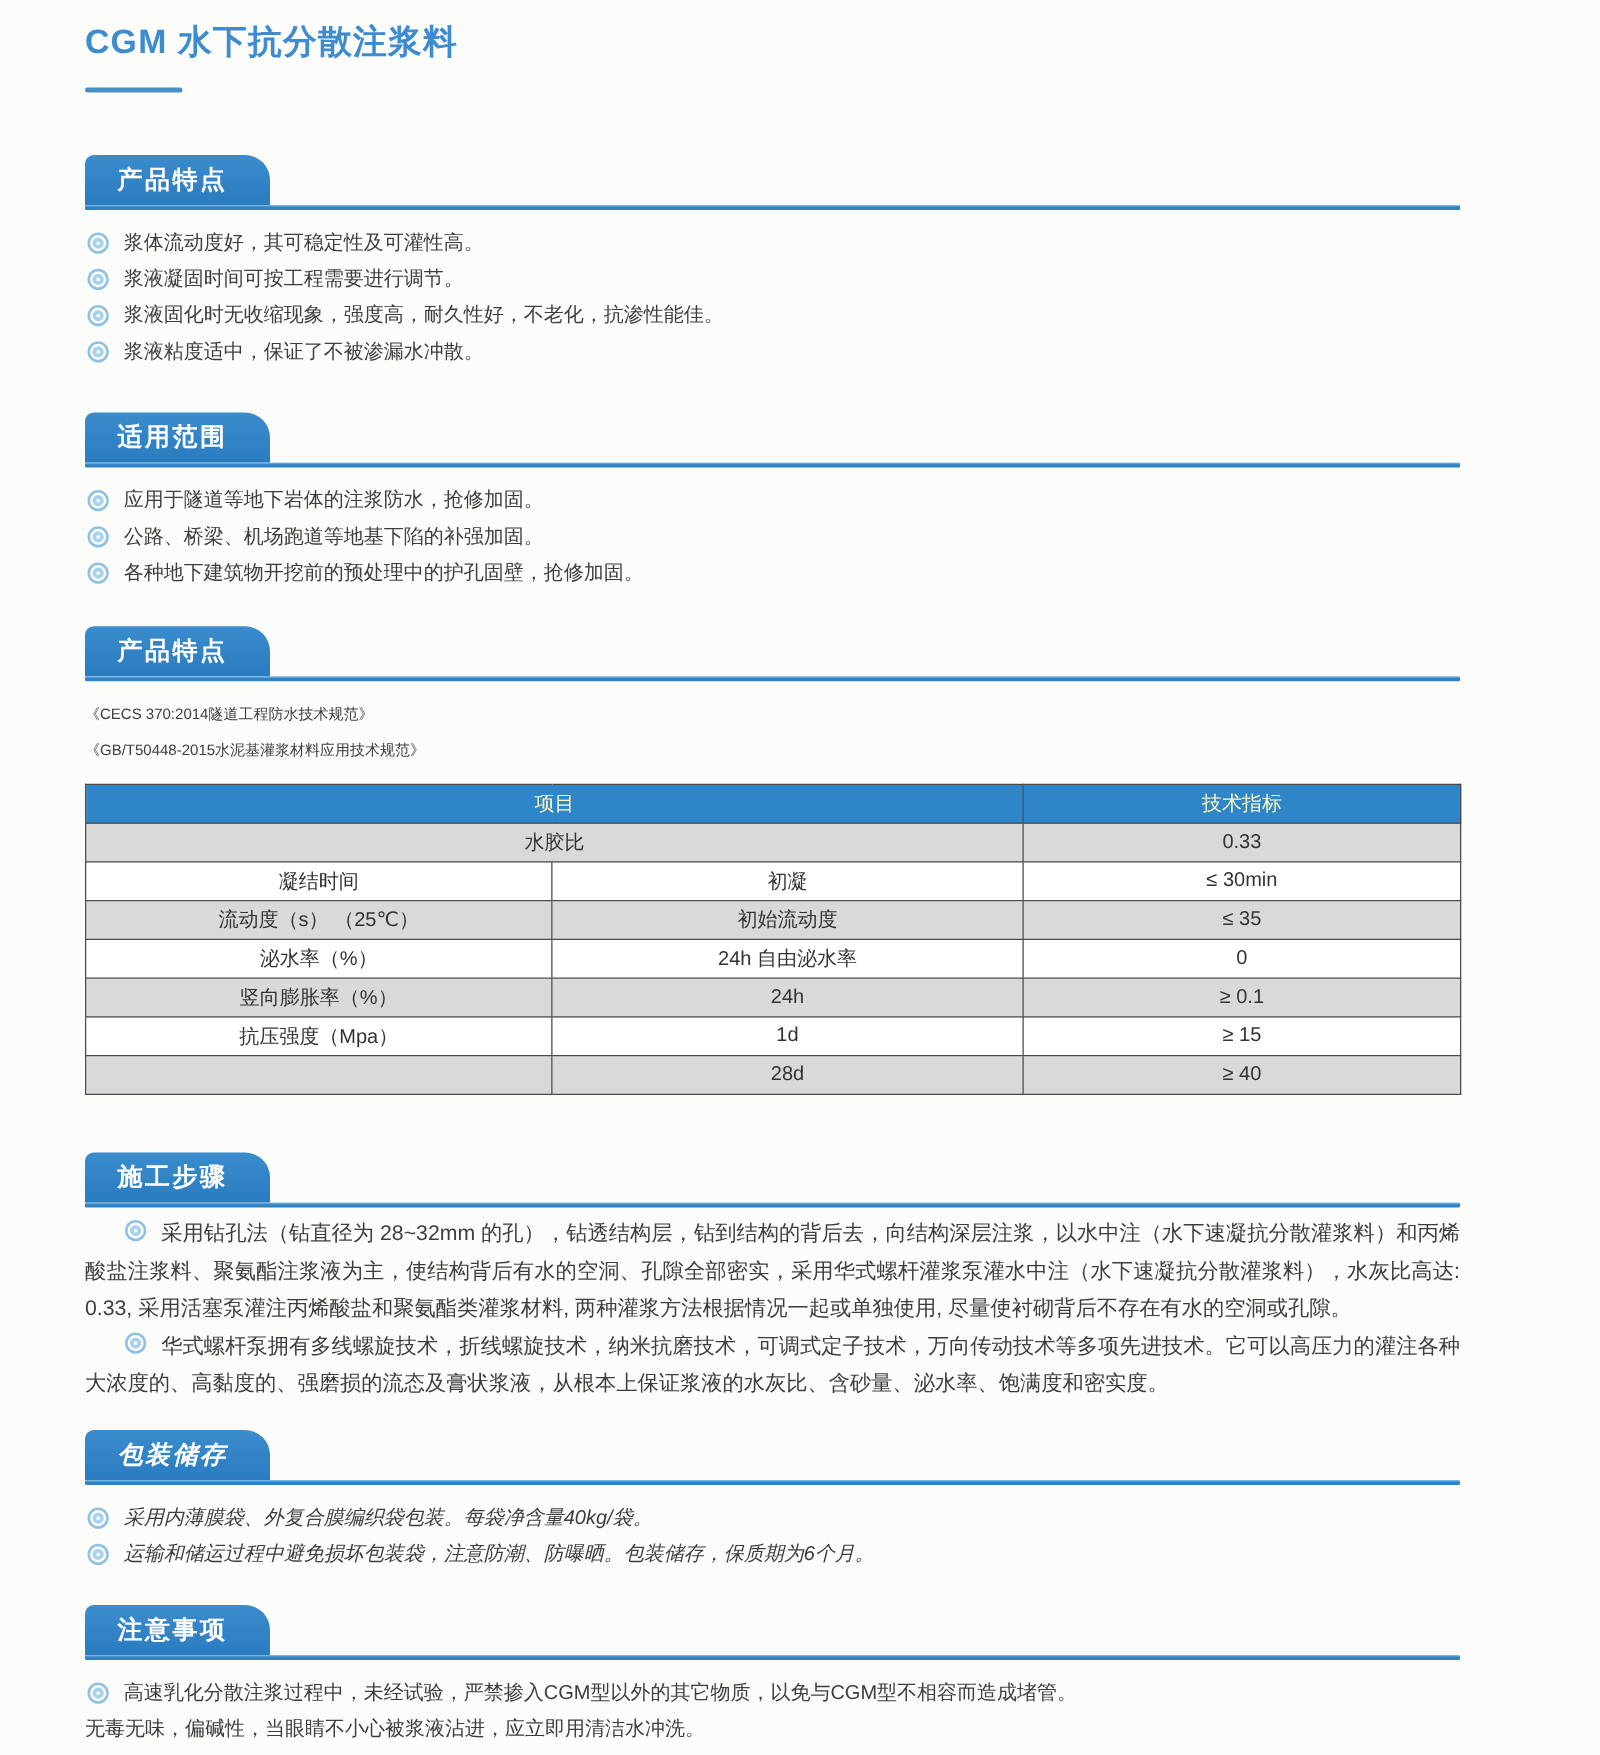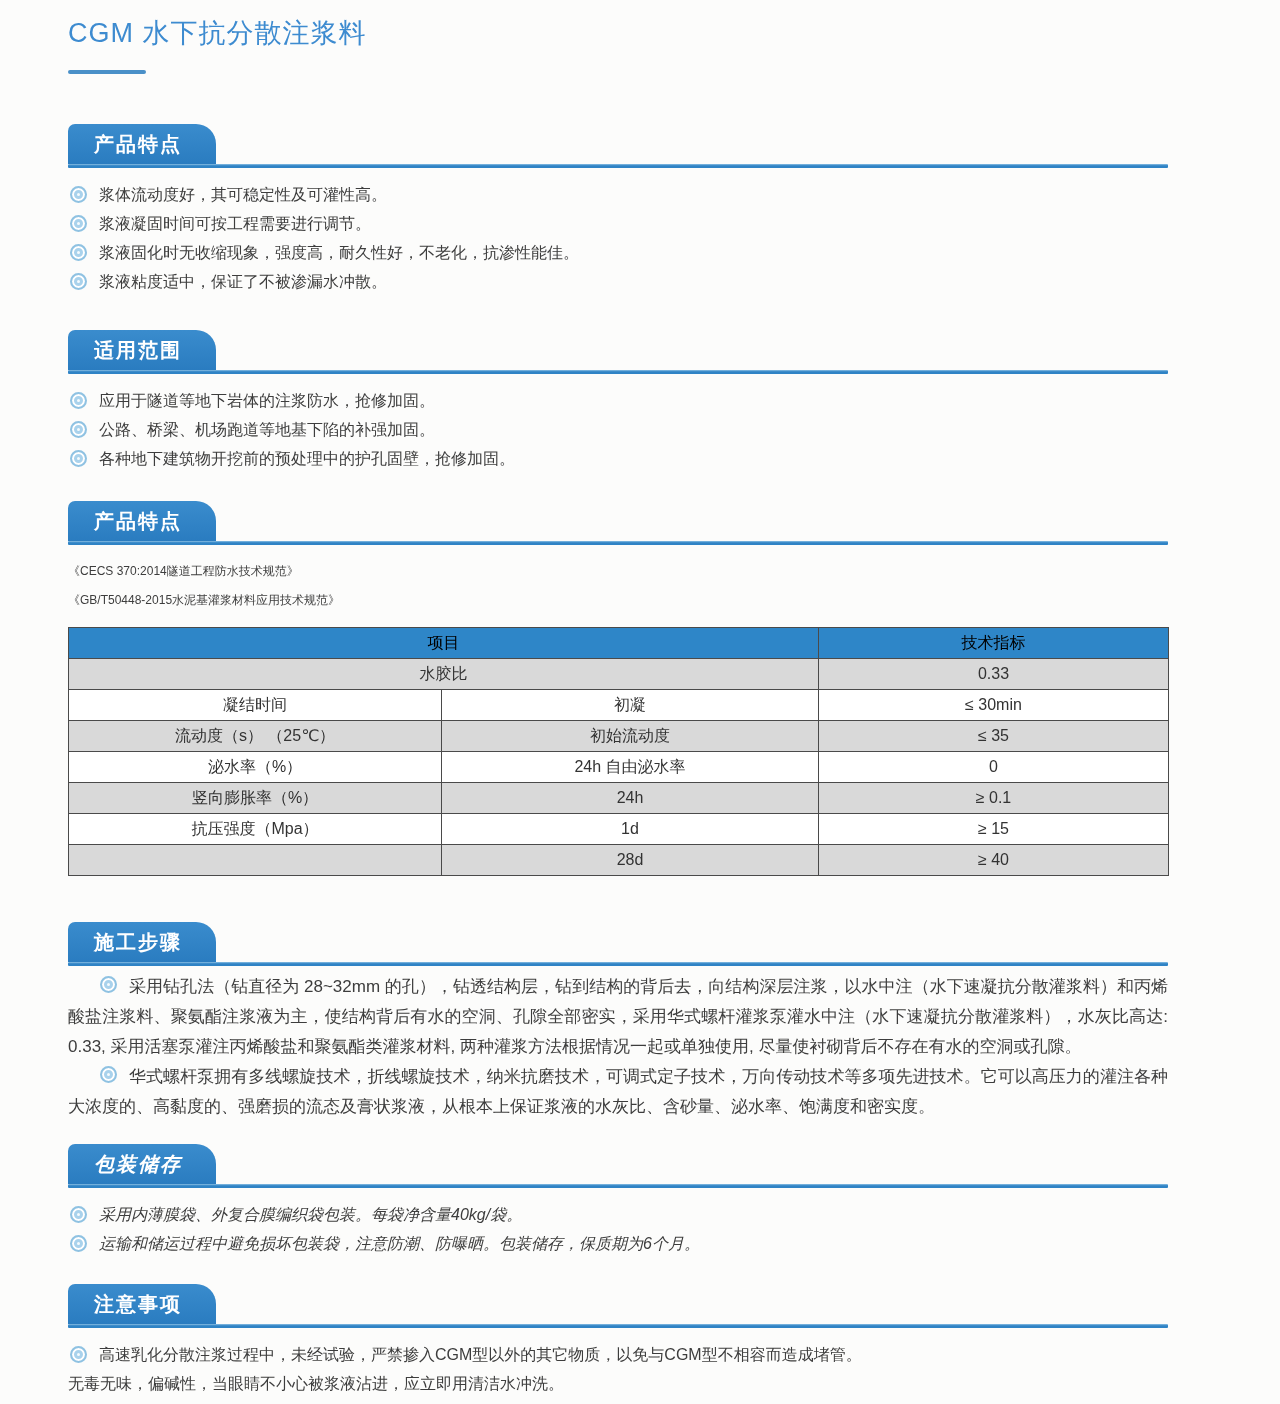--- a/index.html
+++ b/index.html
@@ -6,21 +6,21 @@
   body{
     width:1280px;height:1404px;overflow:hidden;
     background:#fcfcfb;
     font-family:"Liberation Sans","DejaVu Sans",sans-serif;
     color:#3a3a3a;
     -webkit-font-smoothing:antialiased;
   }
   .page{padding:16px 0 0 68px;width:1100px;}
 
   
-  .title{font-size:27px;font-weight:normal;color:#3d8bd0;letter-spacing:1px;line-height:34px;margin:0;}
+  .title{font-size:27px;font-weight:bold;color:#3d8bd0;letter-spacing:1px;line-height:34px;margin:0;}
   .title-dash{width:78px;height:4px;background:#4a90c8;border-radius:2px;margin-top:20px;}
 
   
   .section{margin:0;}
   .sec-head{position:relative;}
   .tab{
     display:inline-block;
     background:linear-gradient(180deg,#3a8ccd 0%,#2a7cc0 100%);
     color:#ffffff;font-weight:bold;font-size:20px;letter-spacing:2px;
     padding:8px 34px 7px 26px;
@@ -50,21 +50,21 @@
 
   
   .standards{margin-top:12px;font-size:12px;line-height:29px;color:#3d3d3d;}
 
   
   table.perf{width:1100px;border-collapse:collapse;margin-top:12px;table-layout:fixed;}
   table.perf th,table.perf td{
     border:1px solid #4a4a4a;height:30px;text-align:center;vertical-align:middle;
     font-size:16px;color:#333;padding:0 4px;
   }
-  table.perf th{background:#2e86c8;color:#000000;font-weight:normal;font-size:16px;}
+  table.perf th{background:#2e86c8;color:#fef9c3;font-weight:normal;font-size:16px;}
   table.perf .co1{width:373px;} table.perf .co2{width:377px;} table.perf .co3{width:350px;}
   table.perf tbody tr:nth-child(odd) td{background:#d9d9d9;}
   table.perf tbody tr:nth-child(even) td{background:#ffffff;}
 
   
   .paras{margin-top:6px;}
   .paras p{margin:0;text-indent:32px;text-align:justify;font-size:17px;line-height:30px;color:#3d3d3d;}
   .paras .dot{display:inline-block;vertical-align:-1px;margin:0 12px 0 0;}
 </style>
 </head>

